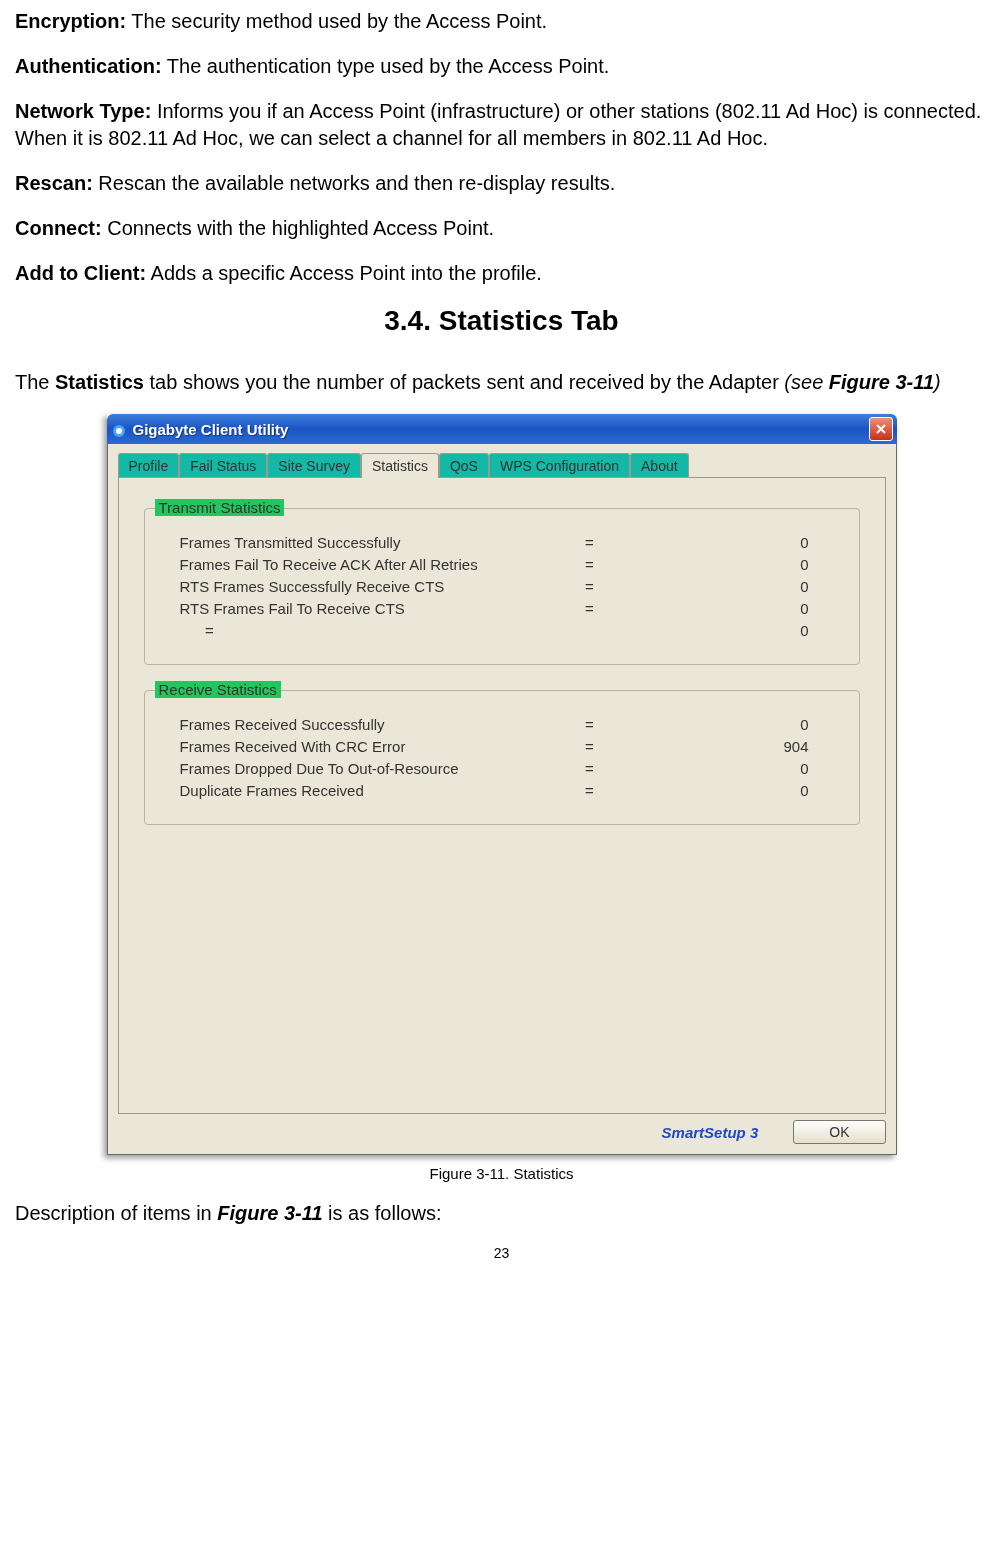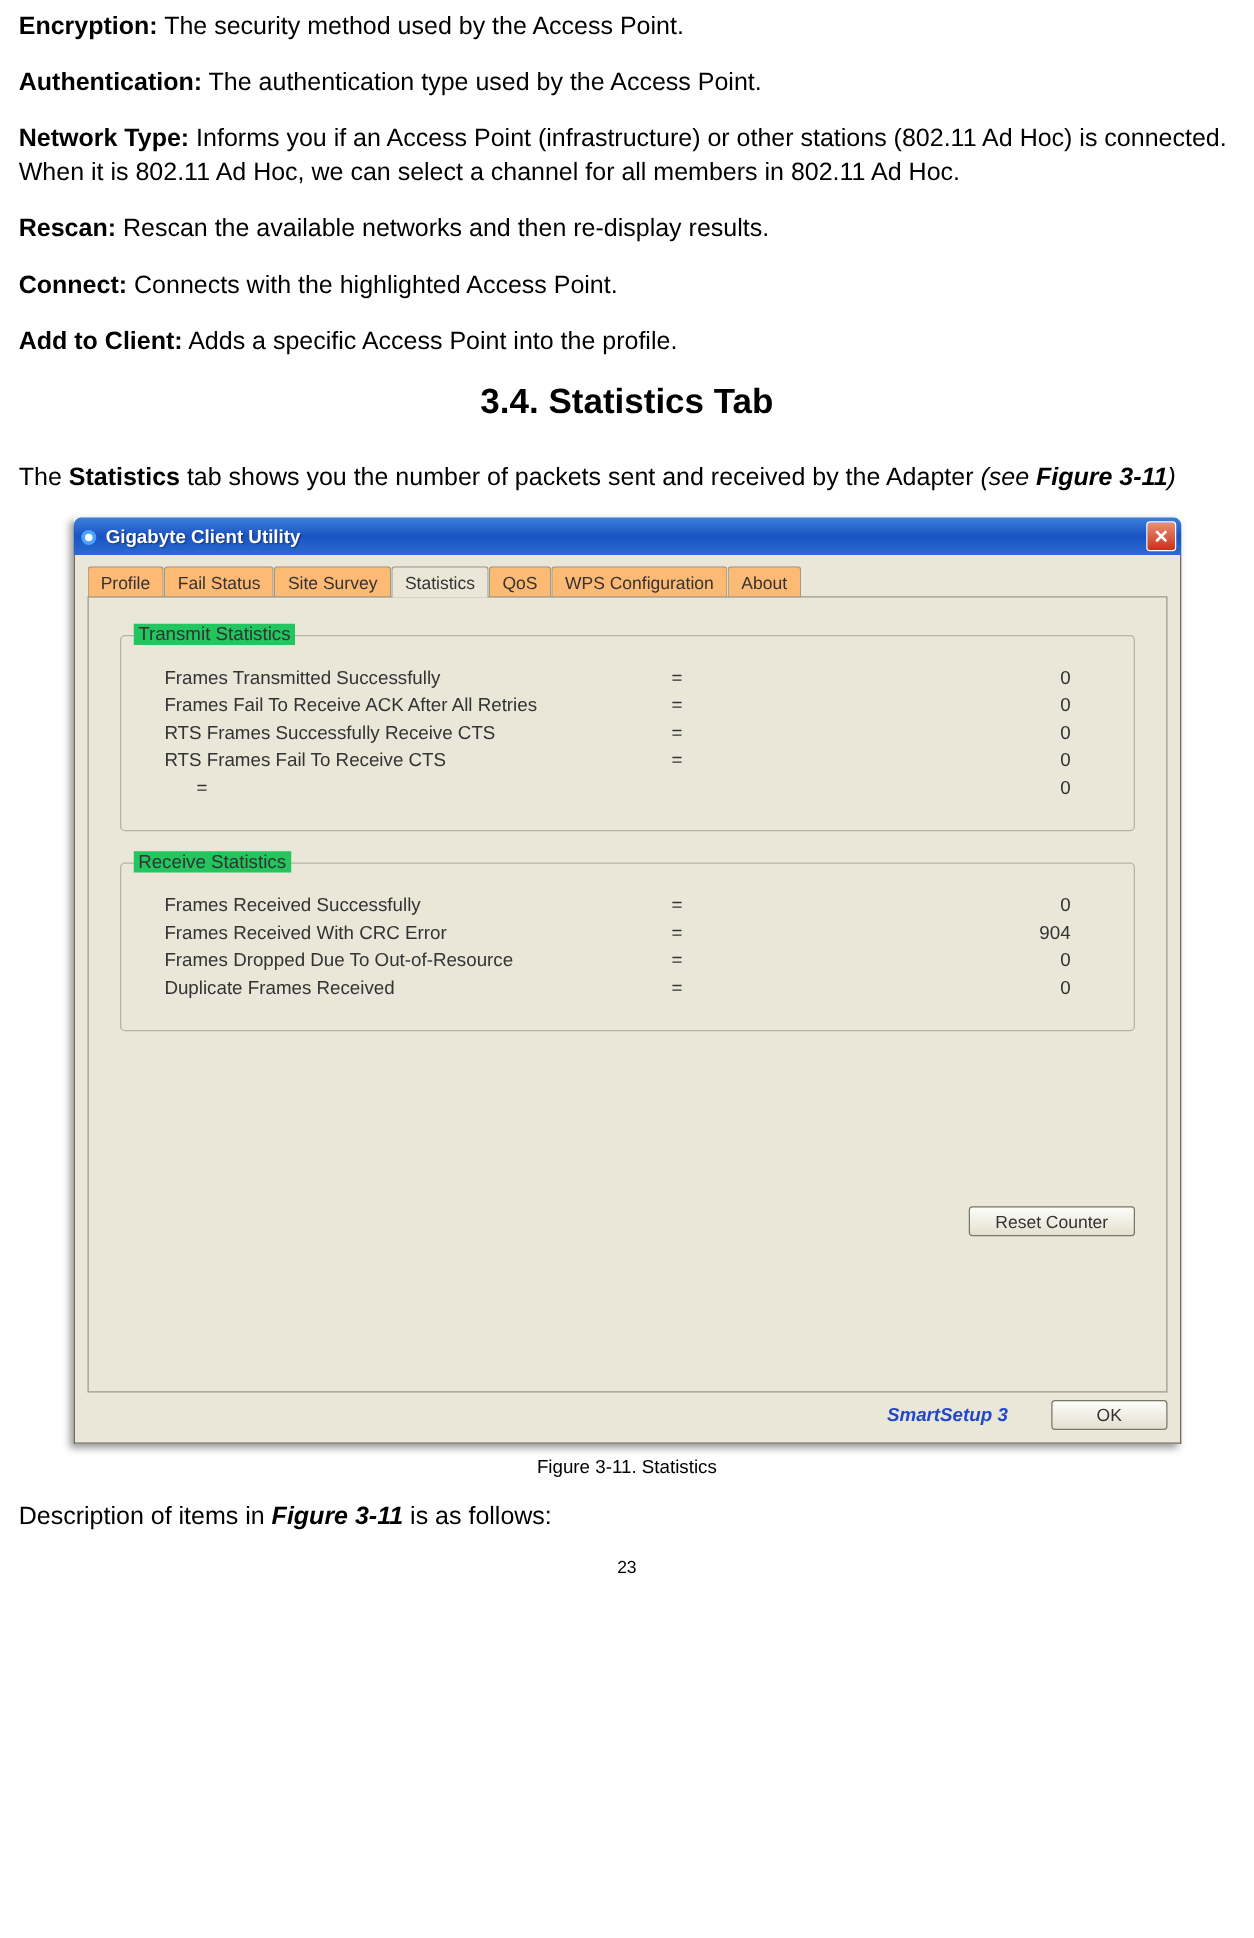--- a/index.html
+++ b/index.html
@@ -16,21 +16,21 @@
   .heading { font-size: 28px; font-weight: bold; margin: 18px 0 32px 0; text-align: center; }
   .italic { font-style: italic; }
   .bold { font-weight: bold; }
   .bolditalic { font-weight: bold; font-style: italic; }
   .figure-container { display: flex; justify-content: center; margin: 10px 0 10px 0; }
   .caption { text-align: center; font-size: 15px; margin: 10px 0 18px 0; }
   .pagenum { text-align: center; font-size: 14px; margin-top: 10px; }
 
   
   .win {
-    width: 886px;
+    width: 790px;
     box-shadow: -3px 3px 6px rgba(0,0,0,0.4);
   }
   .titlebar {
     height: 30px;
     background: linear-gradient(to bottom, #3c7fd9 0%, #1a54c4 50%, #2b6bd0 100%);
     display: flex;
     align-items: center;
     padding: 0 4px;
     border-top-left-radius: 6px;
     border-top-right-radius: 6px;
@@ -61,21 +61,21 @@
     display: flex;
     align-items: flex-end;
     font-size: 14px;
     color: #333;
     margin-bottom: 0;
   }
   .tab {
     padding: 4px 10px 4px 10px;
     border: 1px solid #9c9a8a;
     border-bottom: none;
-    background: #fdba74;
+    background: #14b8a6;
     margin-right: 0px;
     border-top-left-radius: 3px;
     border-top-right-radius: 3px;
     position: relative;
     top: 1px;
   }
   .tab.active {
     background: #eae6d8;
     z-index: 2;
     font-weight: normal;
@@ -235,23 +235,20 @@
             <div class="statequals">=</div>
             <div class="statval">0</div>
           </div>
           <div class="statrow">
             <div class="statlabel">Duplicate Frames Received</div>
             <div class="statequals">=</div>
             <div class="statval">0</div>
           </div>
         </div>
 
-        <div class="reset-area">
-          <button class="btn">Reset Counter</button>
-        </div>
       </div>
 
       <div class="smartsetup">
         <span class="smartsetup-label">SmartSetup 3</span>
         <button class="btn" style="padding:3px 35px;">OK</button>
       </div>
     </div>
   </div>
 </div>
 

